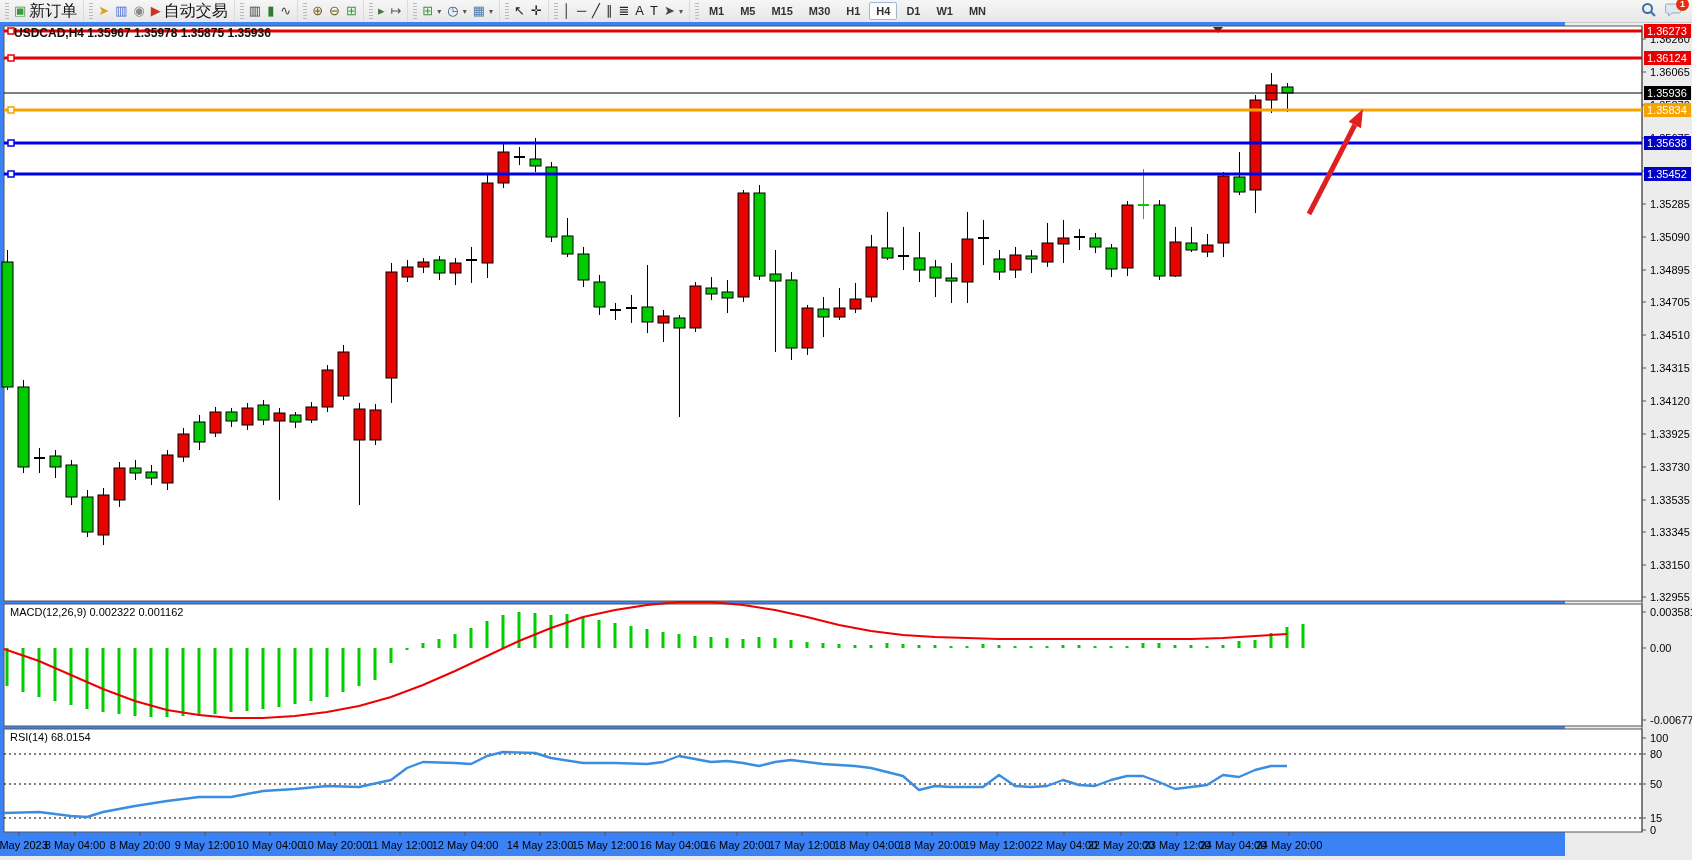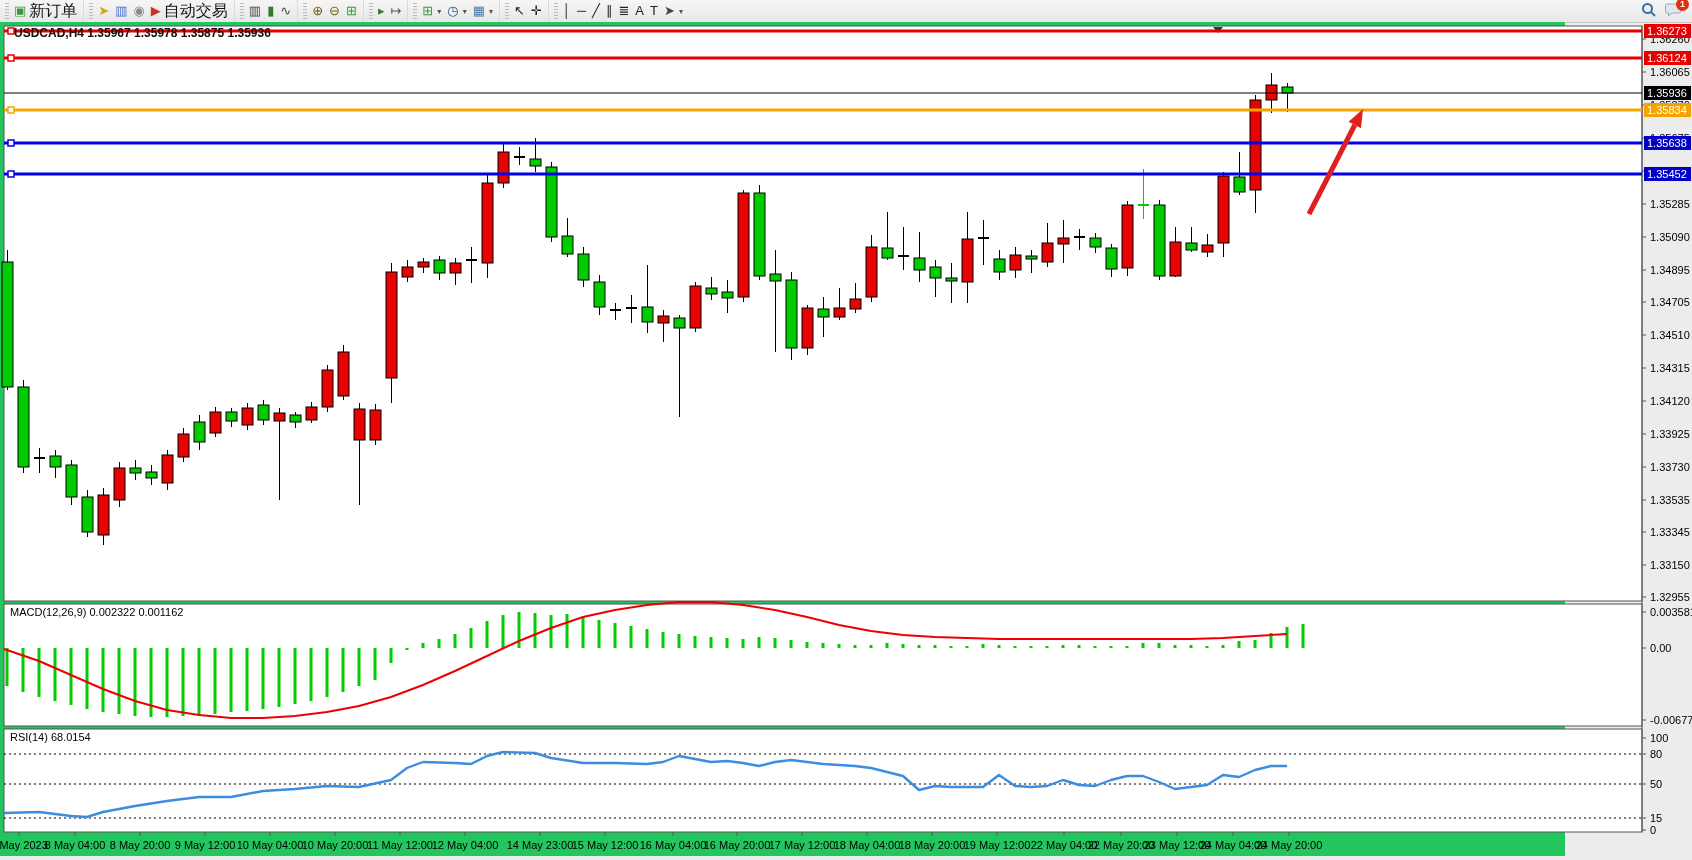--- a/index.html
+++ b/index.html
@@ -11,21 +11,21 @@
   .tb-grip{width:4px;height:16px;margin:0 2px;background:repeating-linear-gradient(#bbb 0 1px,transparent 1px 3px);}
   .tb-btn{display:flex;align-items:center;gap:3px;height:20px;padding:0 3px;border-radius:2px;cursor:default;}
   .tb-glyph{font-size:13px;line-height:20px;}
   .tb-caret{font-size:8px;color:#555;margin-left:1px;}
   .tb-label{font-size:16px;color:#111;}
   .tf-btn{font-size:11px;font-weight:bold;color:#333;padding:2px 6px;margin:0 1px;border:1px solid transparent;border-radius:2px;}
   .tf-btn.active{background:#fdfdfd;border:1px solid #9db8d2;}
   #tb-right{margin-left:auto;display:flex;align-items:center;gap:8px;padding-right:10px;}
   .badge-red{position:absolute;top:-4px;right:-7px;background:#e03010;color:#fff;border-radius:50%;width:13px;height:13px;font-size:9px;line-height:13px;text-align:center;font-weight:bold;}
   
-  #chart-region{position:absolute;left:0;top:22px;width:1565px;height:834px;background:#22c55e;text-align:center;}
+  #chart-region{position:absolute;left:0;top:22px;width:1565px;height:834px;background:#3b82f6;text-align:center;}
   #chart-svg{position:absolute;left:0;top:0;}
   .hotzone{position:absolute;background:transparent;}
 </style>
 </head>
 <body>
 
 <div id="toolbar">
     <div class="tb-group">
       <div class="tb-grip"></div>
       <div class="tb-btn">
@@ -126,20 +126,32 @@
       <div class="tb-btn">
         <span class="tb-glyph" style="color: rgb(34, 34, 34);">A</span>
       </div>
       <div class="tb-btn">
         <span class="tb-glyph" style="color: rgb(34, 34, 34);">T</span>
       </div>
       <div class="tb-btn">
         <span class="tb-glyph" style="color: rgb(68, 68, 68);">➤</span>
         <span class="tb-caret">▾</span>
       </div>
+    </div>
+    <div class="tb-group">
+      <div class="tb-grip"></div>
+      <div class="tf-btn">M1</div>
+      <div class="tf-btn">M5</div>
+      <div class="tf-btn">M15</div>
+      <div class="tf-btn">M30</div>
+      <div class="tf-btn">H1</div>
+      <div class="tf-btn active">H4</div>
+      <div class="tf-btn">D1</div>
+      <div class="tf-btn">W1</div>
+      <div class="tf-btn">MN</div>
     </div>
     <div id="tb-right">
       <span><svg width="16" height="16" viewBox="0 0 16 16">
           <circle cx="6.5" cy="6.5" r="4.5" fill="none" stroke="#3a6ea5" stroke-width="2"></circle>
           <line x1="10" y1="10" x2="14" y2="14" stroke="#3a6ea5" stroke-width="2"></line>
         </svg></span>
       <span style="position: relative;"><svg width="17" height="16" viewBox="0 0 17 16">
           <path d="M2 2h12a1.5 1.5 0 0 1 1.5 1.5v6a1.5 1.5 0 0 1-1.5 1.5H7l-3.5 3v-3H2A1.5 1.5 0 0 1 .5 9.5v-6A1.5 1.5 0 0 1 2 2z" fill="#dfe8f2" stroke="#9aaabb"></path>
         </svg><span class="badge-red">1</span></span>
     </div>

